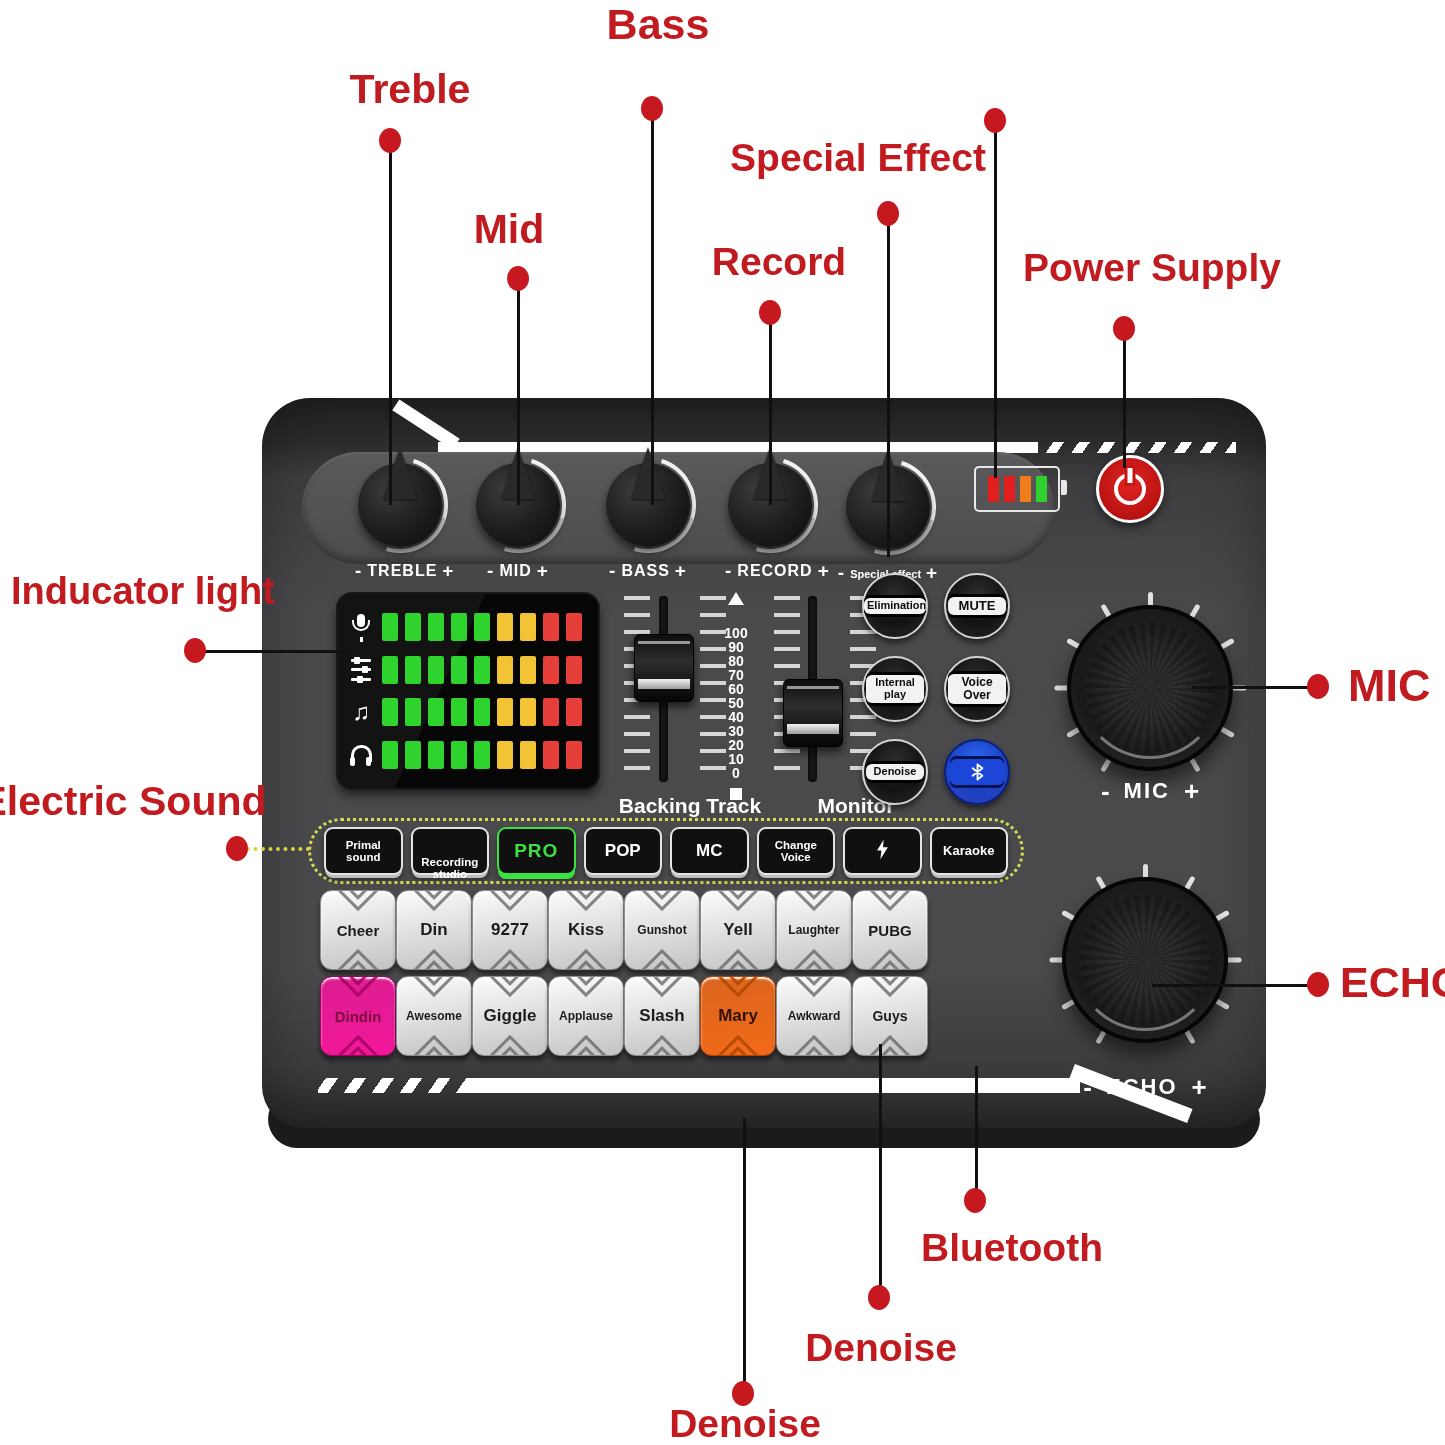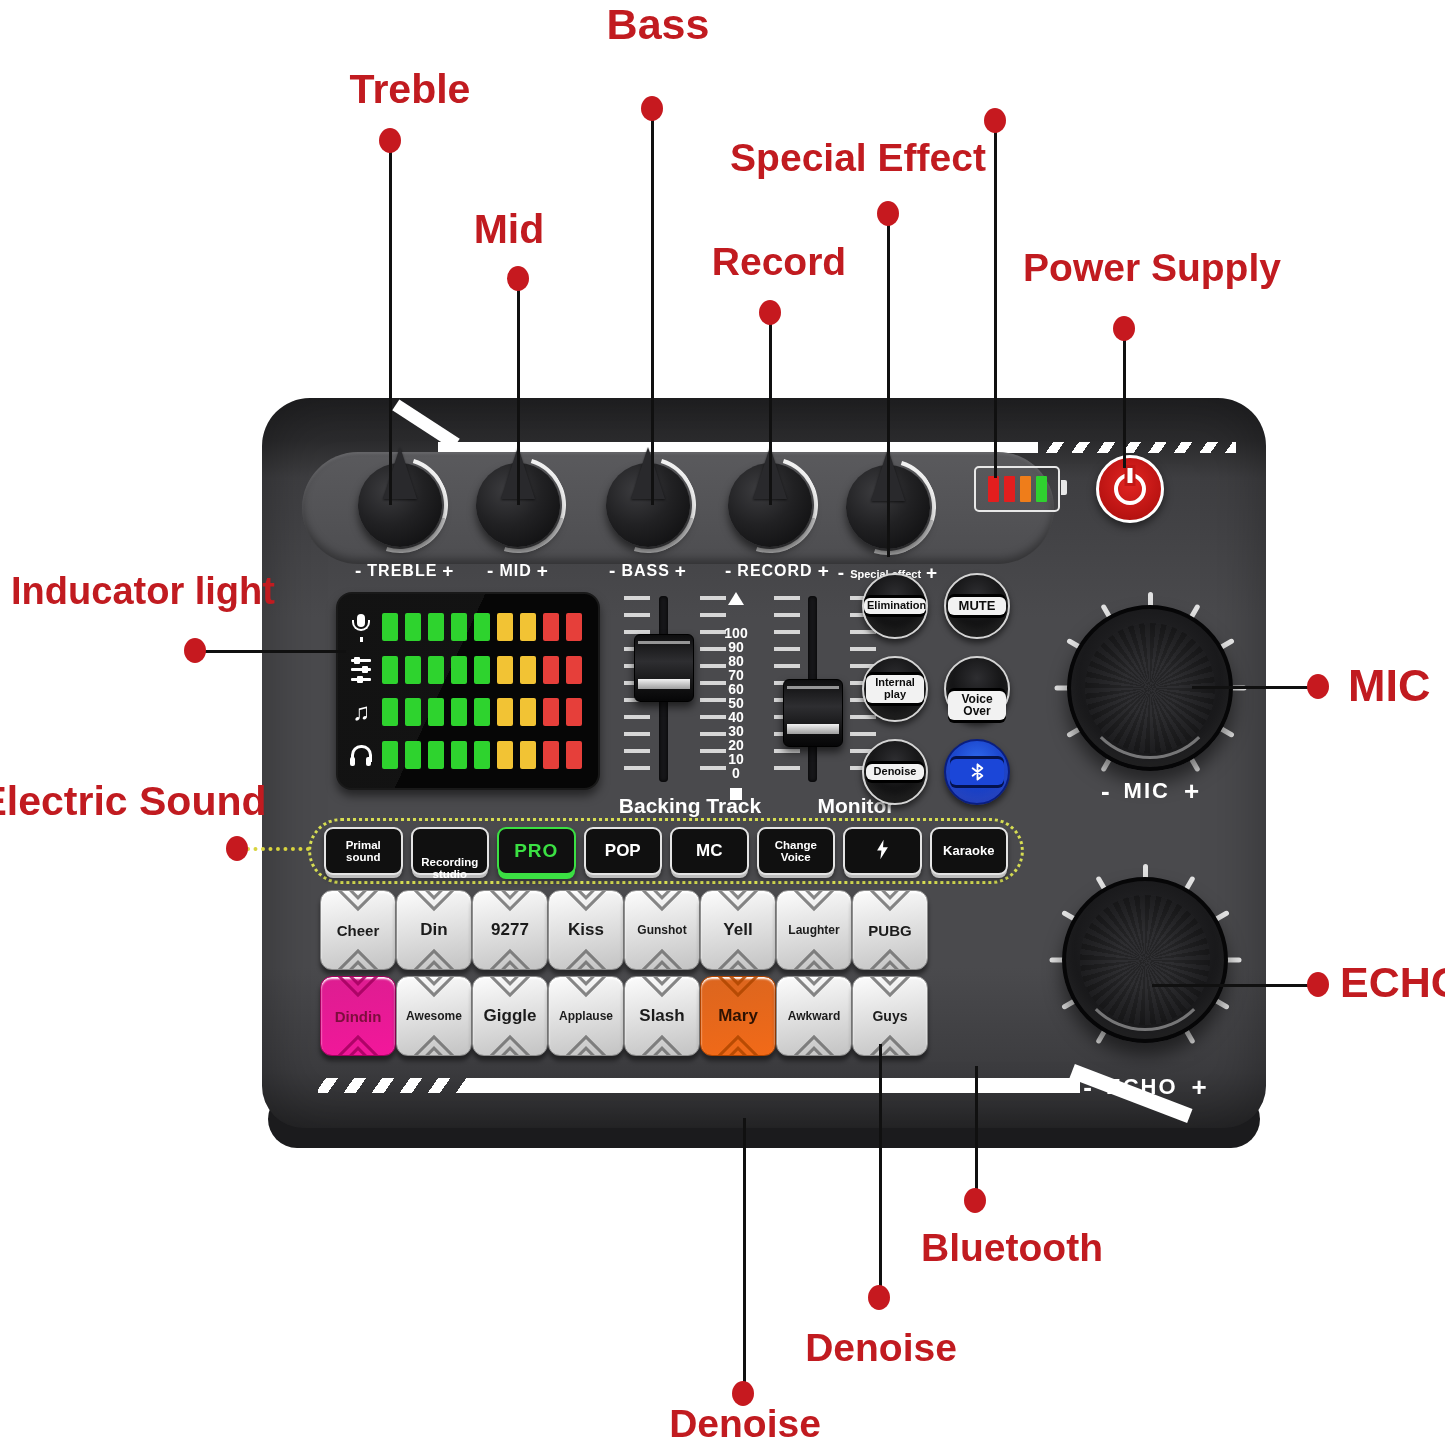--- a/index.html
+++ b/index.html
@@ -355,21 +355,21 @@
 
     <div class="rbtn" style="left:600px;top:175px;">
       <span class="band">Elimination</span>
     </div>
     <div class="rbtn" style="left:682px;top:175px;">
       <span class="band lg">MUTE</span>
     </div>
     <div class="rbtn" style="left:600px;top:258px;">
       <span class="band" style="max-width:52px;">Internal play</span>
     </div>
-    <div class="rbtn" style="left:682px;top:258px;align-items:flex-end;">
+    <div class="rbtn" style="left:682px;top:258px;">
       <span class="band" style="max-width:46px;font-size:12px;">Voice Over</span>
     </div>
     <div class="rbtn" style="left:600px;top:341px;">
       <span class="band">Denoise</span>
     </div>
     <div class="rbtn bt" style="left:682px;top:341px;">
       <span class="band">
         <svg viewBox="0 0 12 16" width="13" height="18">
             <path d="M6 1 L6 15 M6 1 L10.5 4.5 L1.5 11.5 M6 15 L10.5 11.5 L1.5 4.5" stroke="#fff" stroke-width="1.7" fill="none" stroke-linejoin="round" stroke-linecap="round"></path>
           </svg>

